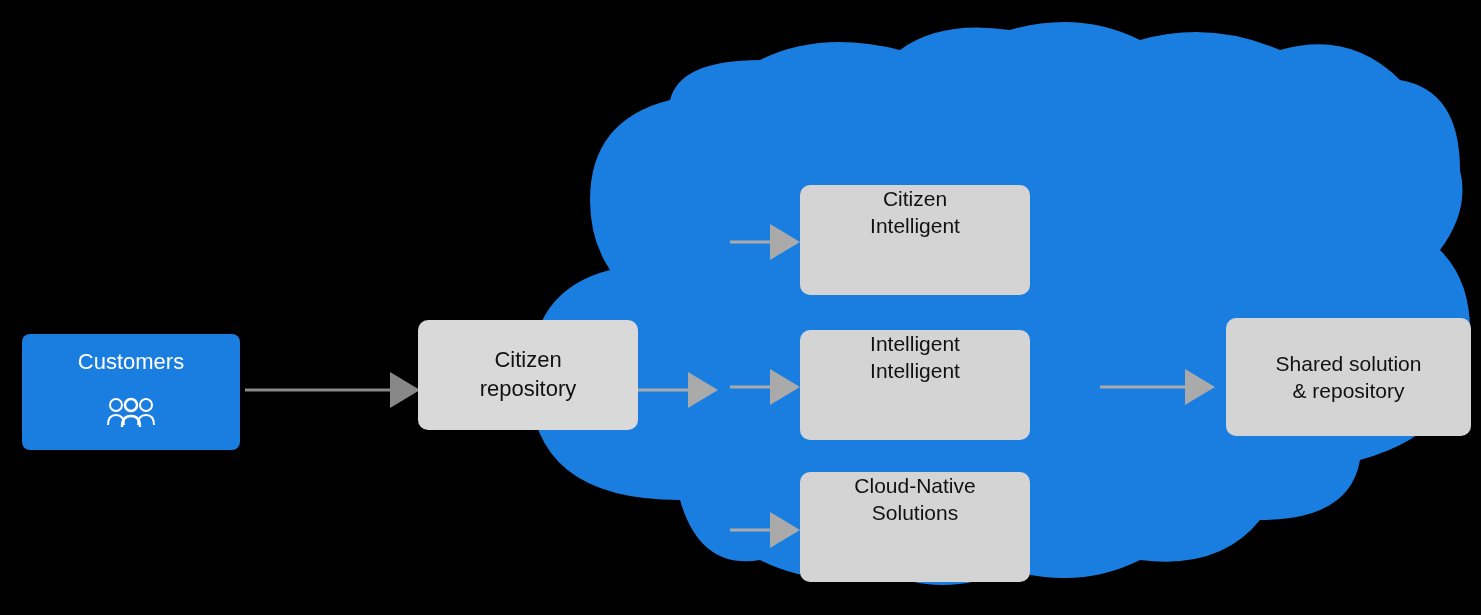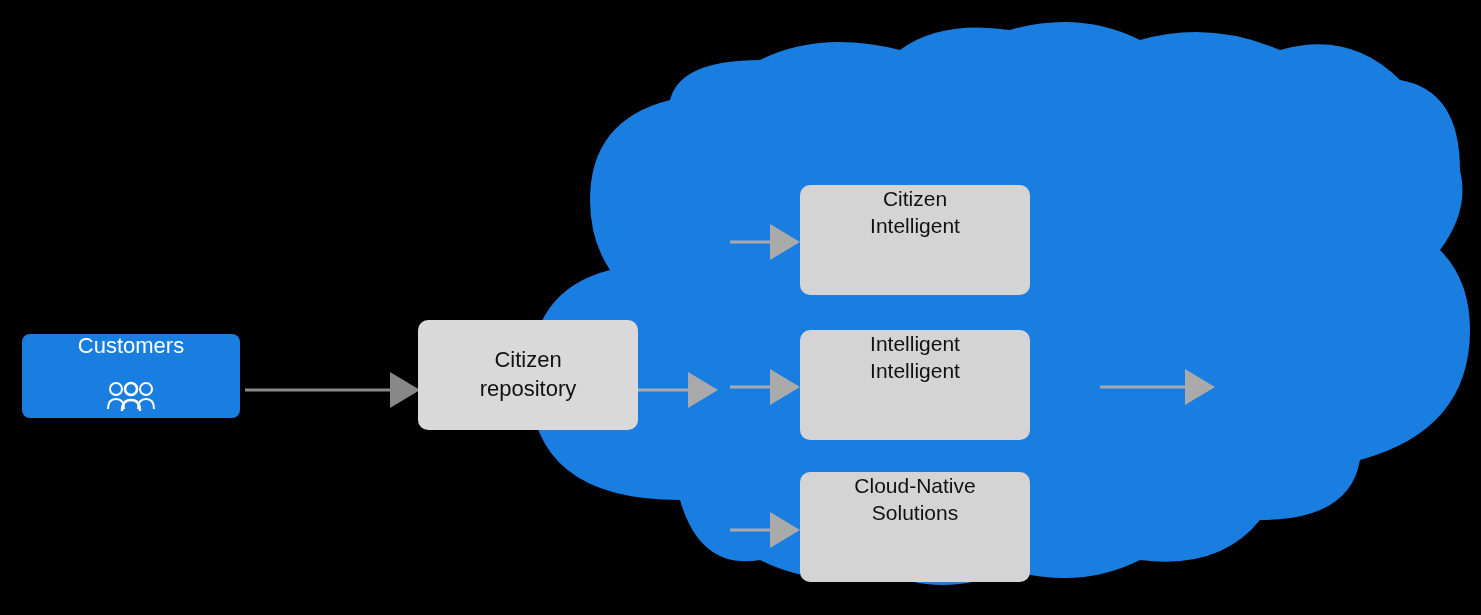--- a/index.html
+++ b/index.html
@@ -17,21 +17,21 @@
       width: 1481px;
       height: 615px;
     }
 
     
     .customers-box {
       position: absolute;
       left: 22px;
       top: 334px;
       width: 218px;
-      height: 84px;
+      height: 116px;
       background: #1a7de0;
       border-radius: 8px;
       display: flex;
       flex-direction: column;
       align-items: center;
       justify-content: center;
       gap: 22px;
     }
     .customers-label {
       color: #fff;
@@ -210,14 +210,20 @@
   <svg style="position:absolute; left:730px; top:508px;" width="70" height="44">
     <polygon points="70,22 40,4 40,40" fill="#aaa"></polygon>
     <line x1="0" y1="22" x2="40" y2="22" stroke="#aaa" stroke-width="3"></line>
   </svg>
 
   <svg style="position:absolute; left:1100px; top:365px;" width="115" height="44">
     <polygon points="115,22 85,4 85,40" fill="#aaa"></polygon>
     <line x1="0" y1="22" x2="85" y2="22" stroke="#aaa" stroke-width="3"></line>
   </svg>
 
+  <div class="shared-box">
+    <div class="shared-label">
+      <span>Shared solution</span><br>
+      <span>&amp; repository</span>
+    </div>
+  </div>
 
 </div>
 
 </body></html>

